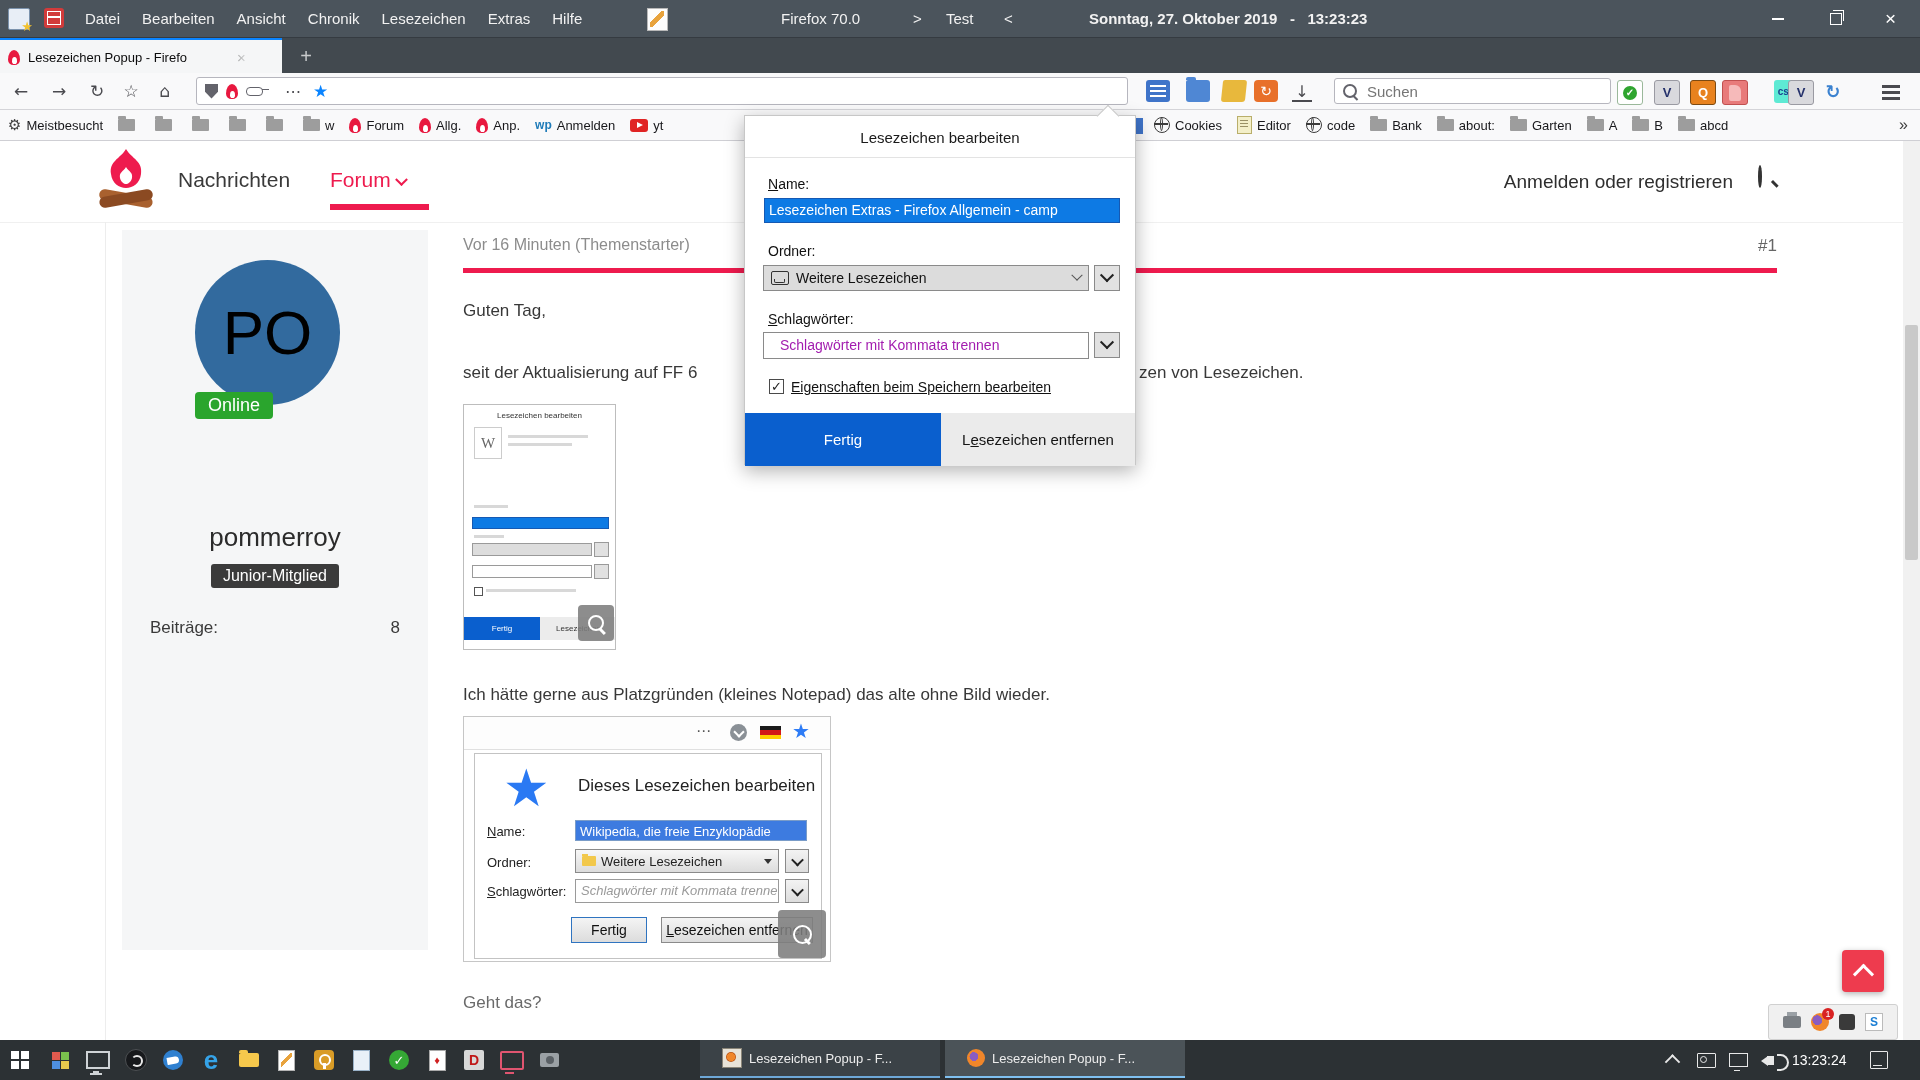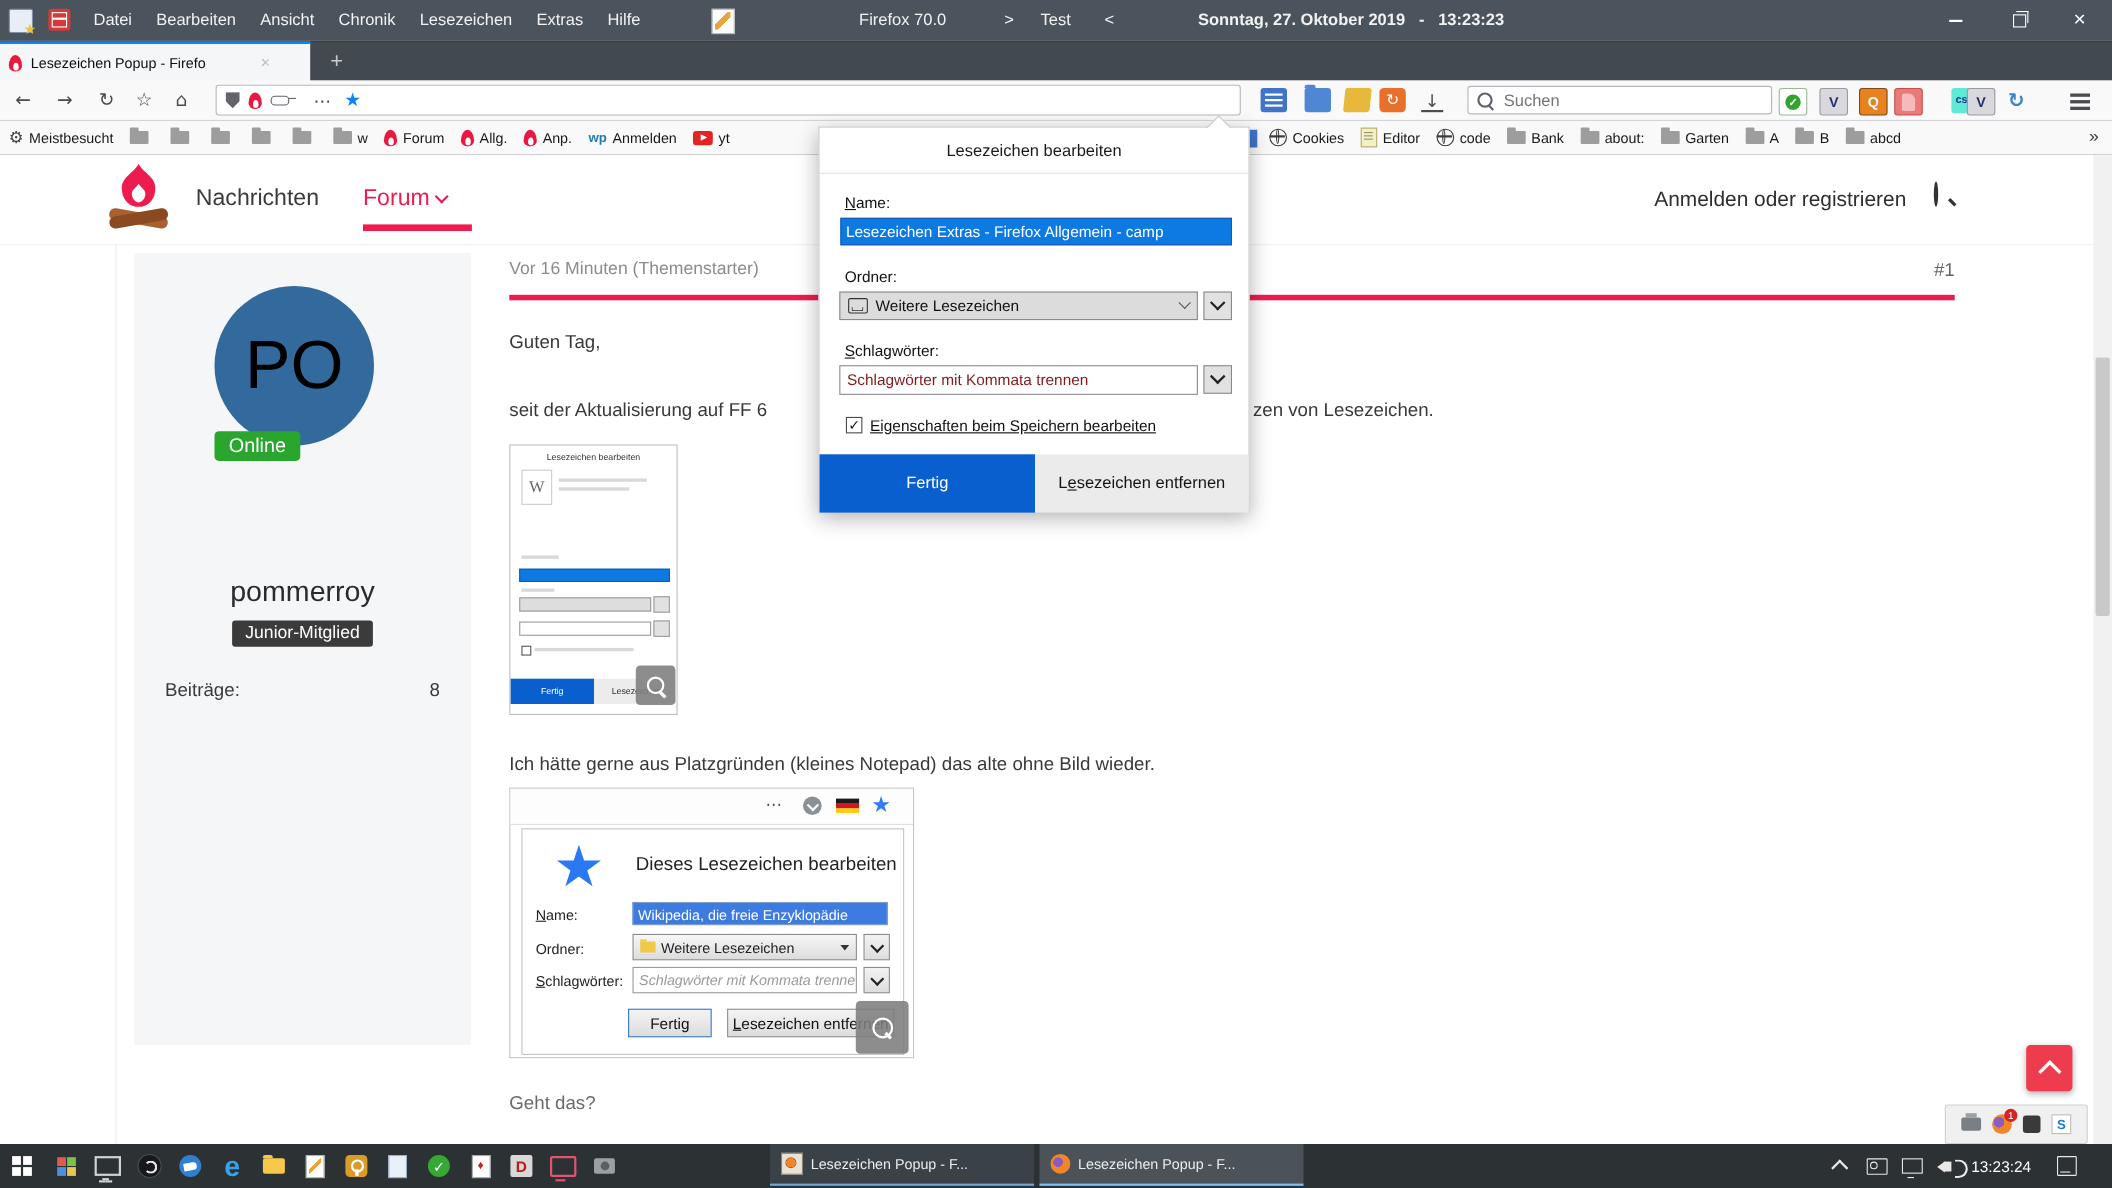--- a/index.html
+++ b/index.html
@@ -168,21 +168,21 @@
   #popup .p-title{position:absolute;left:0;top:13px;width:100%;text-align:center;font-size:15px;color:#1a1a1a;}
   #popup .p-sep{position:absolute;left:0;top:41px;width:100%;height:1px;background:#e3e3e3;}
   #popup .p-label{position:absolute;left:23px;}
   #popup .p-name{position:absolute;left:19px;top:82px;width:356px;height:25px;background:#0d7ae4;border:1px solid #1559b3;box-sizing:border-box;color:#fff;line-height:23px;padding-left:4px;white-space:nowrap;overflow:hidden;}
   #popup .p-select{position:absolute;left:18px;top:149px;width:326px;height:26px;background:#dcdcdc;border:1px solid #8a8a8a;box-sizing:border-box;display:flex;align-items:center;gap:7px;padding:0 7px;}
   .tray-ic{width:16px;height:12px;border:1.5px solid #333;border-radius:2px;position:relative;flex:none;}
   .tray-ic::before{content:"";position:absolute;left:2px;bottom:1px;width:9px;height:3px;border:1.5px solid #333;border-top:none;border-radius:0 0 2px 2px;}
   #popup .p-selchev{margin-left:auto;width:7px;height:7px;border-right:1.5px solid #555;border-bottom:1.5px solid #555;transform:rotate(45deg) translate(-2px,-2px);}
   .p-sq{position:absolute;left:349px;width:26px;height:26px;background:#e1e1e1;border:1px solid #8a8a8a;box-sizing:border-box;display:flex;align-items:center;justify-content:center;}
   .p-sq i{width:8px;height:8px;border-right:2.5px solid #222;border-bottom:2.5px solid #222;transform:rotate(45deg) translate(-2px,-2px);display:block;}
-  #popup .p-tags{position:absolute;left:18px;top:216px;width:326px;height:27px;background:#fff;border:1px solid #8a8a8a;box-sizing:border-box;color:#7f1d1d;line-height:25px;padding-left:6px;white-space:nowrap;overflow:hidden;}
+  #popup .p-tags{position:absolute;left:18px;top:216px;width:326px;height:27px;background:#fff;border:1px solid #8a8a8a;box-sizing:border-box;color:#a21caf;line-height:25px;padding-left:16px;white-space:nowrap;overflow:hidden;}
   #popup .p-cb{position:absolute;left:24px;top:263px;width:15px;height:15px;border:1px solid #4a4a4a;box-sizing:border-box;display:flex;align-items:center;justify-content:center;font-size:13px;color:#222;line-height:13px;}
   #popup .p-cb-label{position:absolute;left:46px;top:263px;text-decoration:underline;}
   #popup .p-done{position:absolute;left:0;top:297px;width:196px;height:53px;background:#0a5fce;color:#fff;font-size:15px;display:flex;align-items:center;justify-content:center;}
   #popup .p-remove{position:absolute;left:196px;top:297px;width:194px;height:53px;background:#ebebeb;color:#141414;font-size:15px;display:flex;align-items:center;justify-content:center;}
 
   
   #flyout{position:absolute;left:1768px;top:1004px;width:128px;height:34px;background:#f0f0f0;border:1px solid #d0d0d0;border-radius:3px;z-index:41;display:flex;align-items:center;justify-content:center;gap:10px;}
   .fly-printer{width:18px;height:12px;background:#7a7f84;border-radius:2px;position:relative;}
   .fly-printer::before{content:"";position:absolute;left:4px;top:-4px;width:10px;height:4px;background:#9aa0a5;}
   .fly-ff{width:18px;height:18px;border-radius:50%;background:radial-gradient(circle at 35% 40%,#8a5cc0 0 30%,#f0862a 31% 100%);position:relative;}
@@ -212,21 +212,21 @@
   .keep::after{content:"";position:absolute;left:5px;top:4px;width:8px;height:8px;border:2.5px solid #fff;border-radius:50%;}
   .keep::before{content:"";position:absolute;left:9px;top:13px;width:2.5px;height:6px;background:#fff;}
   .notepad2{width:15px;height:19px;background:#e9f1f8;border:1px solid #9ab2c8;}
   .avcheck{width:20px;height:20px;border-radius:50%;background:#35a835;color:#fff;font-size:13px;display:flex;align-items:center;justify-content:center;}
   .cards{width:15px;height:19px;background:#fff;border:1px solid #aaa;color:#d02020;font-size:11px;display:flex;align-items:center;justify-content:center;}
   .dict{width:20px;height:20px;background:#d8d8d8;border-radius:2px;color:#c01818;font-weight:bold;font-size:14px;display:flex;align-items:center;justify-content:center;}
   .redmon{width:20px;height:15px;border:2.5px solid #e05570;border-radius:2px;position:relative;}
   .redmon::after{content:"";position:absolute;left:3px;bottom:-6px;width:9px;height:2px;background:#e05570;}
   .snip{width:19px;height:14px;background:#9aa0a4;border-radius:2px;position:relative;}
   .snip::after{content:"";position:absolute;left:6px;top:3px;width:8px;height:8px;border-radius:50%;background:#5a6065;}
-  .task-win{position:absolute;top:0;height:38px;border-bottom:2px solid #6ea8d8;display:flex;align-items:center;gap:7px;padding:0 10px;box-sizing:border-box;color:#ececec;font-size:13px;white-space:nowrap;overflow:hidden;}
+  .task-win{position:absolute;top:0;height:38px;border-bottom:2px solid #6ea8d8;display:flex;align-items:center;gap:7px;padding:0 22px;box-sizing:border-box;color:#ececec;font-size:13px;white-space:nowrap;overflow:hidden;}
   #task-win1{left:700px;width:240px;background:#3b4247;}
   #task-win2{left:945px;width:240px;background:#4b5358;border-bottom-color:#7fc0f0;}
   .tw-ic1{width:18px;height:18px;background:#e8e3d8;border:1px solid #8a8578;position:relative;flex:none;}
   .tw-ic1::after{content:"";position:absolute;left:3px;top:3px;width:10px;height:10px;background:radial-gradient(circle,#f0862a 0 60%,#c05a18 61% 100%);border-radius:50%;}
   .tw-ic2{width:18px;height:18px;border-radius:50%;background:radial-gradient(circle at 38% 42%,#8a5cc0 0 28%,#f0862a 29% 78%,#f6c13d 79% 100%);flex:none;}
   .tray{position:absolute;top:0;height:40px;display:flex;align-items:center;justify-content:center;color:#e8e8e8;}
   .chev-up{width:9px;height:9px;border-left:2px solid #e8e8e8;border-top:2px solid #e8e8e8;transform:rotate(45deg) translate(1px,1px);}
   .tr-photo{width:17px;height:13px;border:1.5px solid #e8e8e8;border-radius:1px;position:relative;}
   .tr-photo::after{content:"";position:absolute;left:2px;top:2px;width:5px;height:5px;border-radius:50%;border:1.5px solid #e8e8e8;}
   .tr-mon{width:17px;height:12px;border:1.5px solid #e8e8e8;position:relative;}

